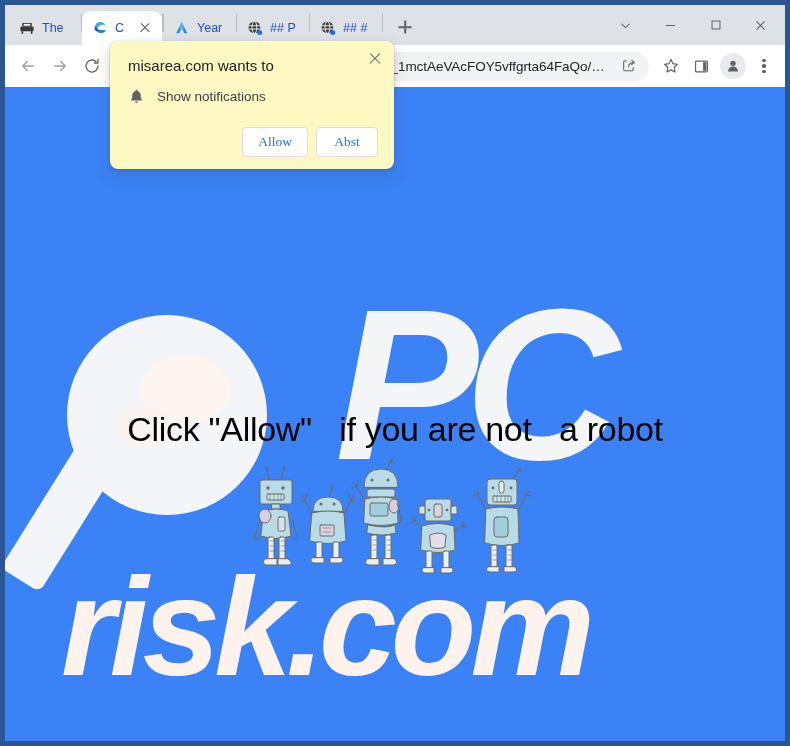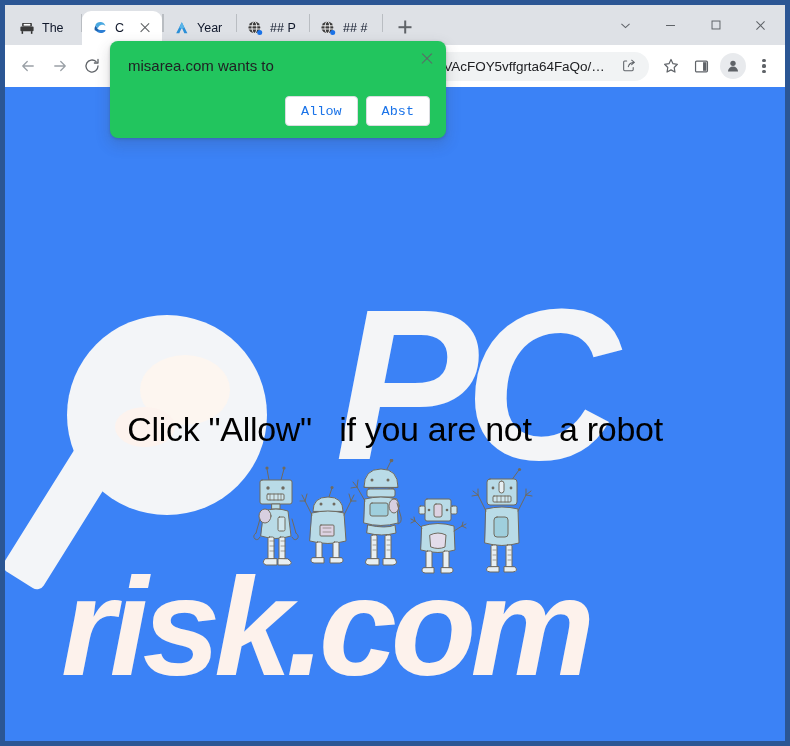--- a/index.html
+++ b/index.html
@@ -45,21 +45,21 @@
     min-width: 72px;
     overflow: hidden;
     white-space: nowrap;
     cursor: default;
   }
   .tab .tab-label {
     overflow: hidden;
     text-overflow: clip;
     flex: 1 1 auto;
     font-size: 12.5px;
-    color: #0f172a;
+    color: #1d4ed8;
   }
   .tab.active {
     background: #fff;
     border-radius: 9px 9px 0 0;
     color: #202124;
     z-index: 3;
     min-width: 80px;
   }
   .tab-sep {
     width: 1px;
@@ -258,22 +258,22 @@
     top: 372px;
     width: 300px;
     height: 125px;
   }
 
   
   #permission-bubble {
     position: absolute;
     left: 105px;
     top: 36px;
-    width: 336px;
-    background: #22c55e;
+    width: 284px;
+    background: #fef9c3;
     border-radius: 8px;
     box-shadow: 0 1px 3px rgba(60,64,67,.30), 0 6px 14px 2px rgba(60,64,67,.16);
     padding: 16px 16px 12px 16px;
     z-index: 20;
   }
   #bubble-close {
     position: absolute;
     right: 10px; top: 9px;
     width: 18px; height: 18px;
   }
@@ -303,21 +303,21 @@
   }
   .bubble-btn {
     min-width: 62px;
     height: 30px;
     padding: 0 15px;
     border: 1px solid #dadce0;
     border-radius: 4px;
     background: #fff;
     color: #1a73e8;
     font-size: 13.5px;
-    font-family: Liberation Mono, monospace;
+    font-family: Liberation Serif, serif;
     cursor: pointer;
   }
 </style>
 </head>
 <body>
 
 <div id="window-frame">
 
   <div id="tab-strip">
 
@@ -572,19 +572,26 @@
           <path d="M11 102 q-4 4 2 5 h9 v-5 z" fill="#e8eff2"></path>
           <path d="M38 102 q4 4 -2 5 h-9 v-5 z" fill="#e8eff2"></path>
         </g>
       </g>
     </svg>
   </div>
 
   <div id="permission-bubble">
     <div id="bubble-close"></div>
     <div id="bubble-title">misarea.com wants to</div>
+    <div id="bubble-perm-row">
+      <svg width="17" height="17" viewBox="0 0 24 24">
+        <path d="M12 2.4a1.6 1.6 0 0 1 1.6 1.6v.6a6 6 0 0 1 4.4 5.8v3.3l1.6 2.9a.7.7 0 0 1-.6 1.1H5a.7.7 0 0 1-.6-1.1L6 13.7v-3.3a6 6 0 0 1 4.4-5.8V4A1.6 1.6 0 0 1 12 2.4z" fill="#5f6368"></path>
+        <path d="M9.6 19.2a2.5 2.5 0 0 0 4.8 0z" fill="#5f6368"></path>
+      </svg>
+      <span id="bubble-perm-label">Show notifications</span>
+    </div>
     <div id="bubble-actions">
       <button class="bubble-btn">Allow</button>
       <button class="bubble-btn">Abst</button>
     </div>
   </div>
 
 </div>
 
 </body></html>

